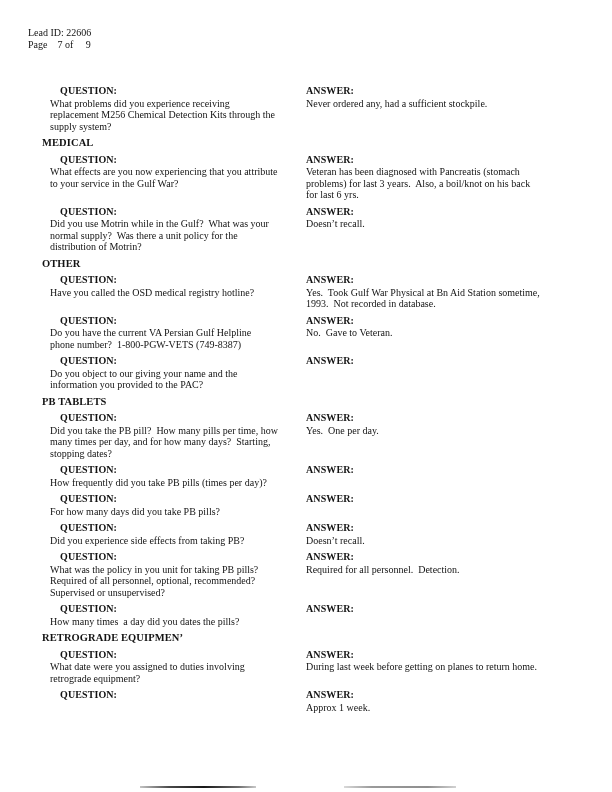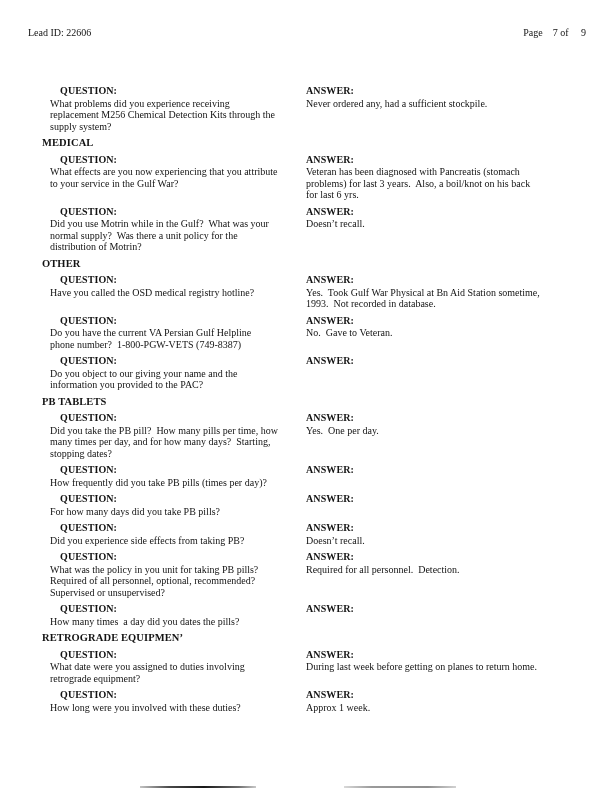--- a/index.html
+++ b/index.html
@@ -8,21 +8,21 @@
     background: #ffffff;
     font-family: "Liberation Serif", serif;
     color: #131313;
     position: relative;
     overflow: hidden;
   }
   .page { position: absolute; inset: 0; }
   .header {
     position: absolute; top: 27px; left: 28px; right: 26px;
     display: flex; justify-content: space-between;
-    font-size: 10px; line-height: 12px;
+    font-size: 10px; line-height: 12px; flex-direction: column;
   }
   .page-label { white-space: pre; }
   .content {
     position: absolute; top: 85px; left: 50px; right: 24px;
   }
   .row { display: flex; align-items: flex-start; margin-bottom: 5px; }
   .q-col { width: 256px; flex: none; }
   .a-col { flex: 1; min-width: 0; }
   .label {
     font-weight: bold; font-size: 10px; line-height: 12.5px;
@@ -221,21 +221,20 @@
       </div>
       <div class="a-col">
         <div class="label">ANSWER:</div>
         <div class="text">During last week before getting on planes to return home.</div>
       </div>
     </div>
 
     <div class="row">
       <div class="q-col">
         <div class="label">QUESTION:</div>
-        <div class="text">How long were you involved with these duties?</div>
       </div>
       <div class="a-col">
         <div class="label">ANSWER:</div>
         <div class="text">Approx 1 week.</div>
       </div>
     </div>
 
   </div>
 
   <div class="footer-rule-left"></div>

